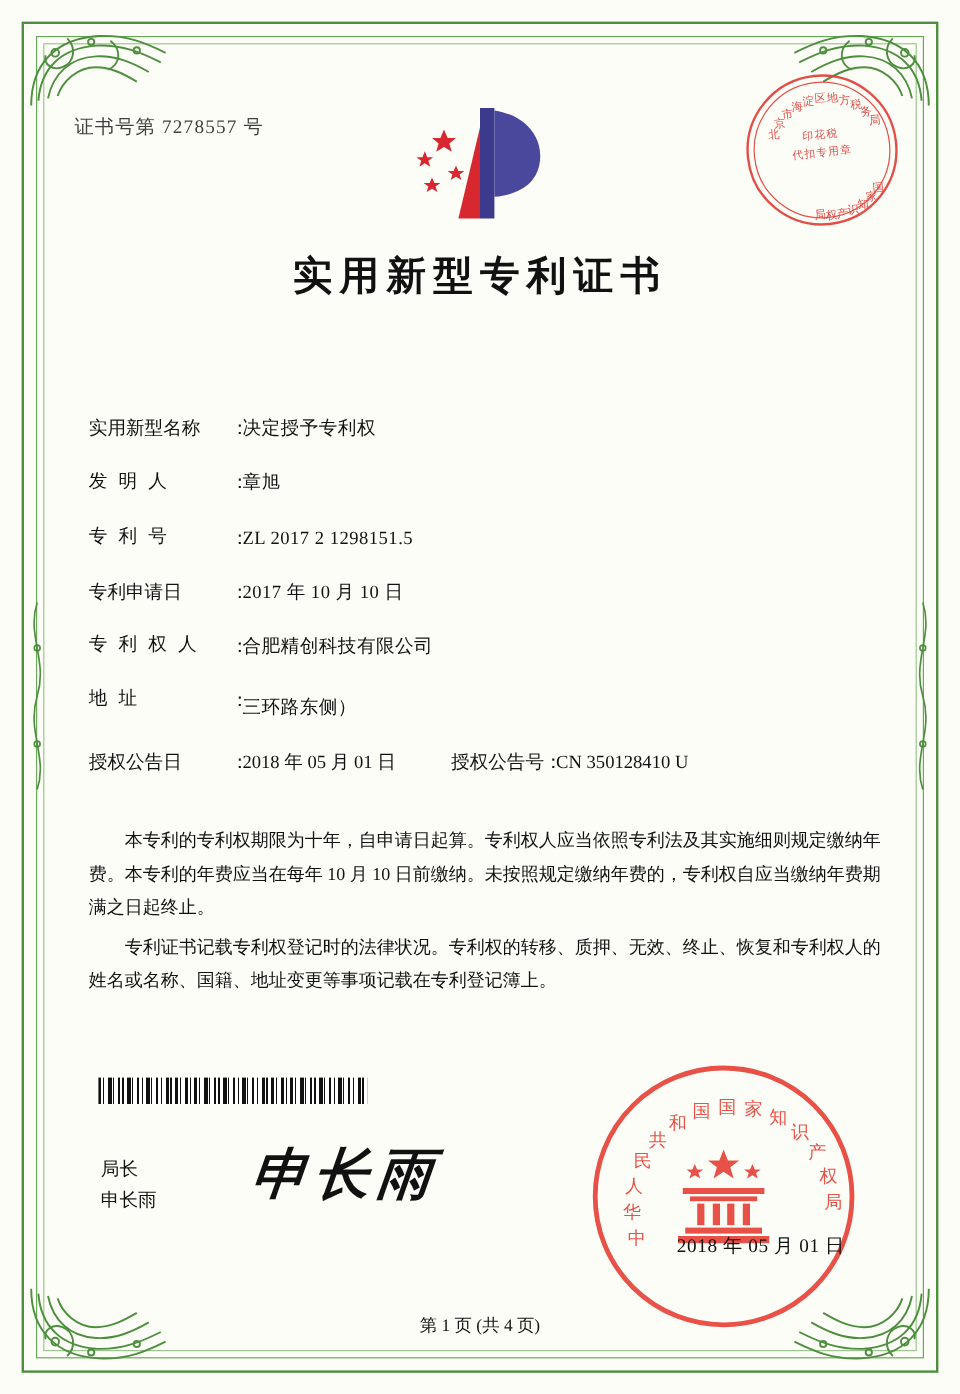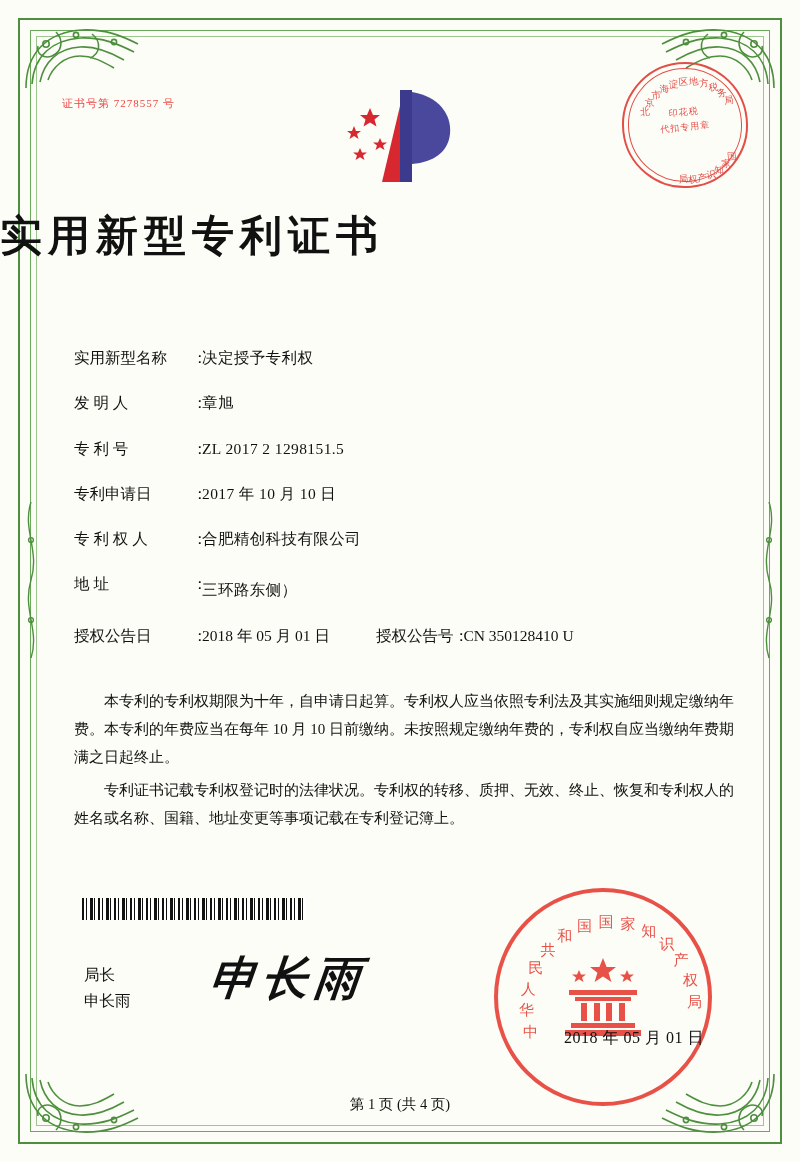--- a/index.html
+++ b/index.html
@@ -59,23 +59,23 @@
     color: #4e8f3f;
   }
   .s-l { left: 20px; top: 500px; }
   .s-r { right: 20px; top: 500px; transform: scaleX(-1); }
 
   
   .cert-no {
     position: absolute;
     left: 62px;
     top: 96px;
-    font-size: 11px;
+    font-size: 16px;
     letter-spacing: 1px;
-    color: #ef4444;
+    color: #404040;
   }
 
   .logo {
     position: absolute;
     left: 330px;
     top: 82px;
     width: 150px;
     height: 110px;
   }
 
@@ -119,22 +119,22 @@
     top: 50%;
     transform-origin: 0 0;
     font-size: 9.5px;
     white-space: nowrap;
   }
 
   .title {
     position: absolute;
     left: 0; right: 0;
     top: 208px;
-    text-align: left;
-    font-size: 42px;
+    text-align: center;
+    font-size: 33px;
     font-weight: bold;
     letter-spacing: 6px;
     color: #111;
     font-family: "DejaVu Serif", "Liberation Serif", serif;
   }
 
   
   .fields {
     position: absolute;
     left: 74px;
@@ -151,20 +151,21 @@
   }
   .f-label {
     width: 118px;
     flex: 0 0 118px;
     letter-spacing: 0px;
     white-space: nowrap;
   }
   .f-label.spaced {
     display: flex;
     justify-content: space-between;
+    font-family: Liberation Mono, monospace;
   }
   .f-colon { width: 10px; flex: 0 0 10px; }
   .f-value {
     flex: 1;
     letter-spacing: .4px;
   }
   .f-value .line2 { display: block; margin-top: 6px; }
 
   .field-row.two-col .f-right {
     display: flex;

